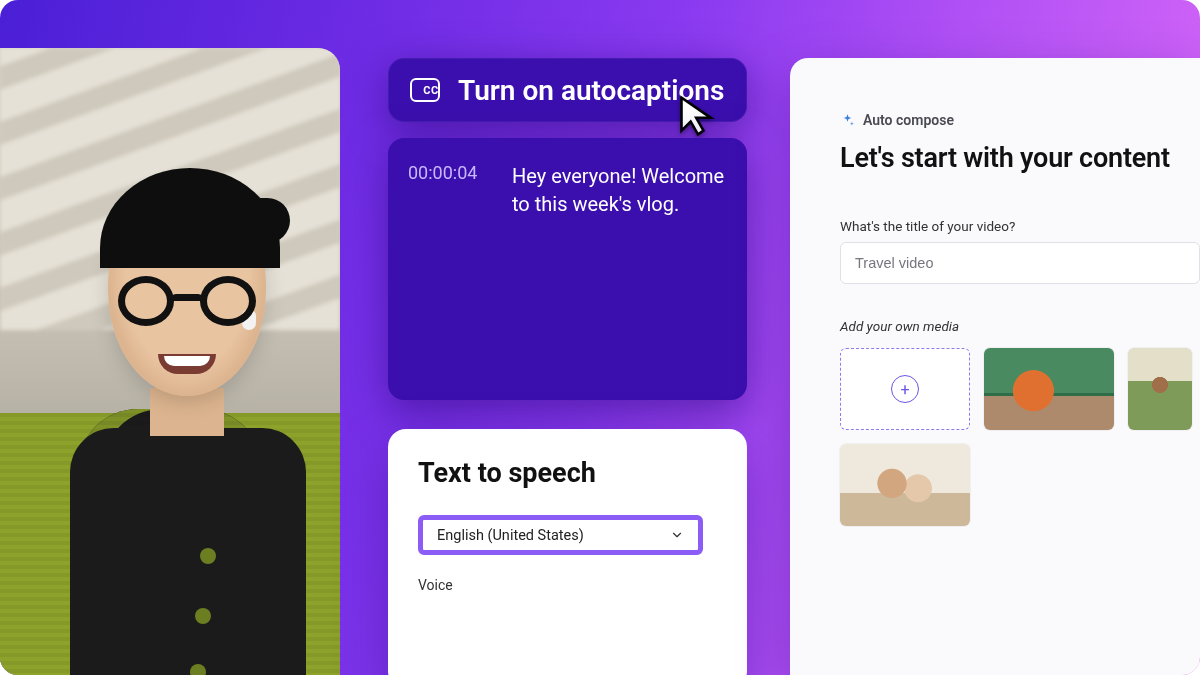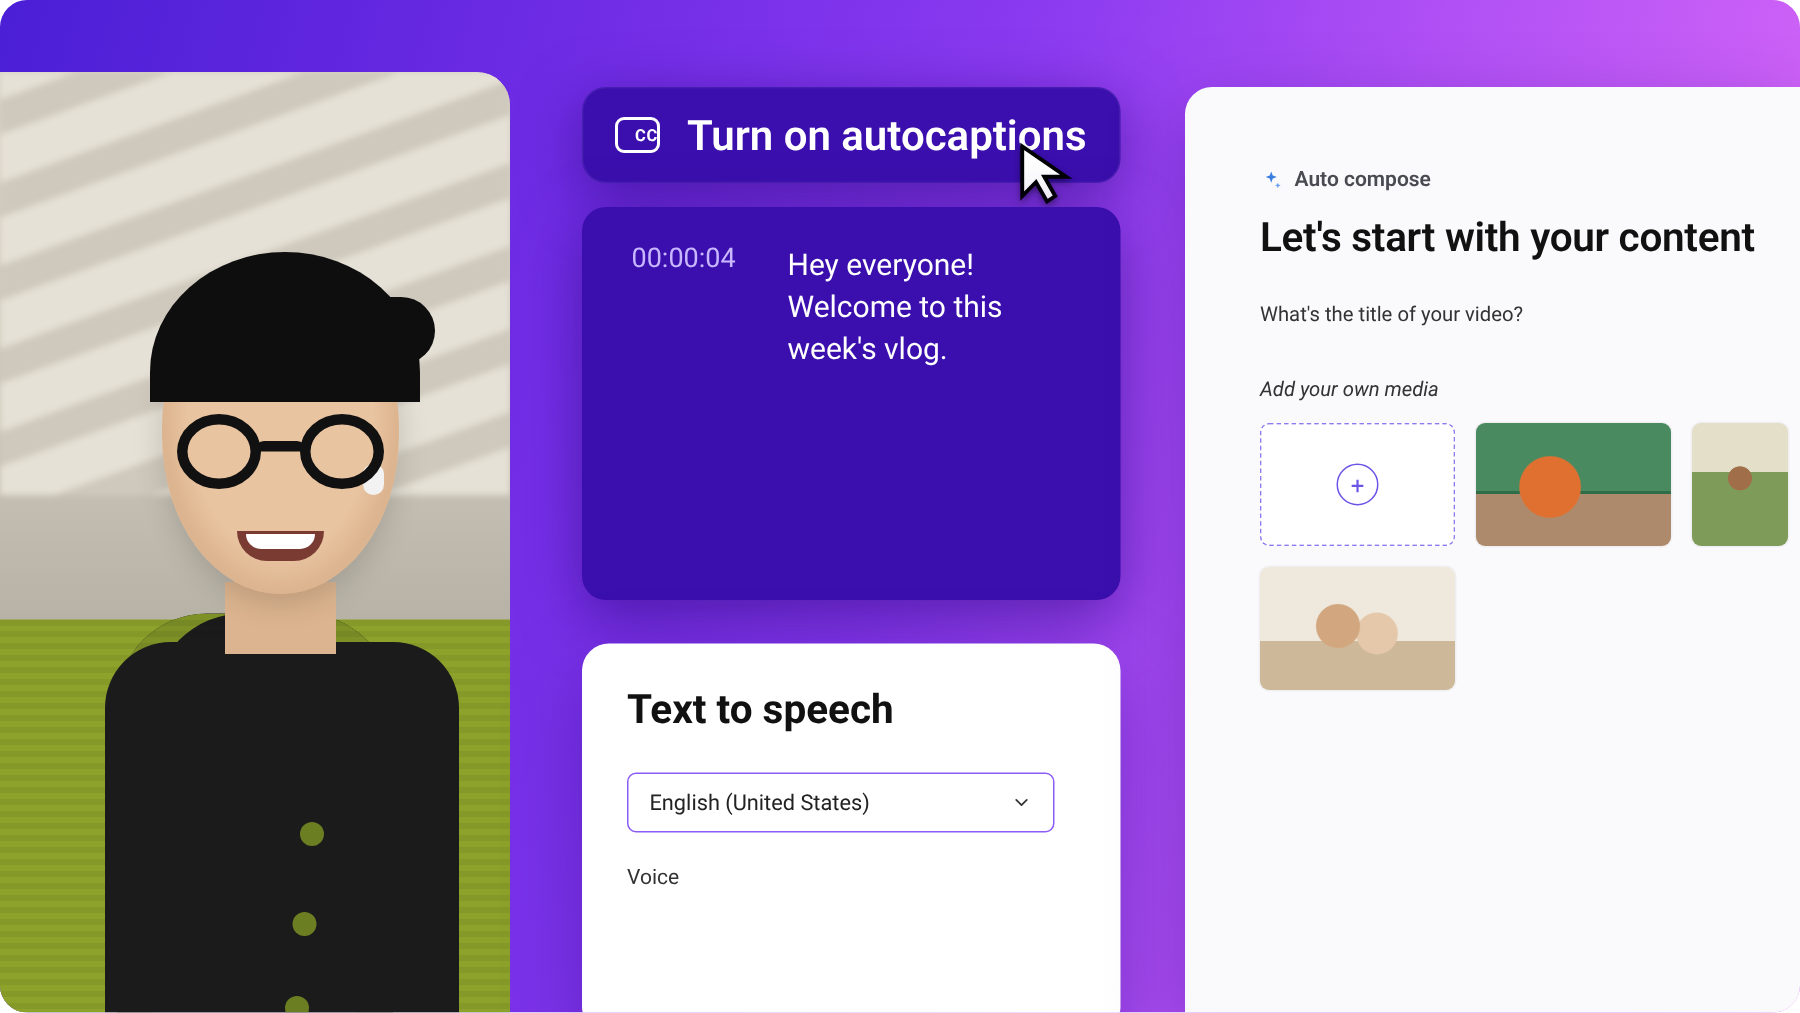--- a/index.html
+++ b/index.html
@@ -89,55 +89,55 @@
   .autocap-label{ font-size:28px; font-weight:600; }
 
   .cursor{
     position:absolute; left:676px; top:94px; width:44px; height:44px;
     filter: drop-shadow(0 2px 2px rgba(0,0,0,.4));
   }
 
   
   .captions{
     position:absolute; left:388px; top:138px; width:359px; height:262px;
-    background:#3b0fad; border-radius:16px; color:#fff; padding:24px 33px;
+    background:#3b0fad; border-radius:16px; color:#fff; padding:24px 20px;
     box-shadow: 0 12px 40px rgba(40,5,120,.55);
   }
   .cap-row{ display:flex; gap:18px; margin-bottom:20px; }
   .cap-time{ color:#c8b7ff; font-size:18px; width:86px; flex:none; }
   .cap-text{ font-size:20px; line-height:1.4; }
 
   
   .tts{
     position:absolute; left:388px; top:429px; width:359px; height:260px;
     background:#fff; border-radius:18px; box-shadow: 0 18px 50px rgba(40,5,120,.35);
     padding:28px 30px; color:#111;
   }
   .tts h2{ font-size:27px; font-weight:700; margin-bottom:26px; }
   .field-label{ font-size:14px; color:#333; margin-bottom:8px; }
   .select{
-    width:285px; height:40px; border:1px solid #8b5cf6; border-radius:6px; background:#fff;
+    width:285px; height:40px; border:5px solid #8b5cf6; border-radius:6px; background:#fff;
     display:flex; align-items:center; justify-content:space-between; padding:0 14px;
     font-size:14.5px; color:#222; cursor:pointer;
   }
   .select .chev{ width:14px; height:14px; }
   .voice-label{ margin-top:22px; }
 
   
   .compose{
     position:absolute; left:790px; top:58px; width:410px; height:617px;
     background:#faf9fb; border-radius:18px 0 0 0;
     padding:54px 0 0 50px; color:#111;
     box-shadow: 0 18px 50px rgba(40,5,120,.35);
   }
   .compose .badge{
     display:flex; align-items:center; gap:8px; color:#4a4a52; font-size:14px; font-weight:600; margin-bottom:14px;
   }
   .sparkle{ width:15px; height:15px; }
-  .compose h1{ font-size:27px; font-weight:600; margin-bottom:28px; letter-spacing:-.2px; }
+  .compose h1{ font-size:27px; font-weight:600; margin-bottom:44px; letter-spacing:-.2px; }
   .sub{ font-size:13.5px; color:#333; margin-bottom:8px; }
   .title-input{
     width:360px; height:42px; border:1px solid #e2e0e6; border-radius:6px; background:#fff;
     padding:0 14px; font-size:14.5px; color:#767680;
   }
   .media-label{ margin-top:34px; font-size:13.5px; color:#333; margin-bottom:14px;font-style:italic; }
   .media-grid{ width:360px; display:flex; flex-wrap:wrap; gap:14px; }
   .media-add{
     width:130px; height:82px; border:1.5px dashed #8a7bf0; border-radius:6px; background:#fff;
     display:flex; align-items:center; justify-content:center; cursor:pointer;
@@ -216,20 +216,21 @@
   <div class="compose">
     <div class="badge">
       <svg class="sparkle" viewBox="0 0 24 24">
         <path d="M12 2l1.6 4.4L18 8l-4.4 1.6L12 14l-1.6-4.4L6 8l4.4-1.6L12 2z" fill="#3a7de0"></path>
         <path d="M19 14l.9 2.1L22 17l-2.1.9L19 20l-.9-2.1L16 17l2.1-.9L19 14z" fill="#6aa2f0"></path>
       </svg>
       <span>Auto compose</span>
     </div>
     <h1>Let's start with your content</h1>
     <div class="sub">What's the title of your video?</div>
+    <input class="title-input" value="Travel video" style="">
     <div class="media-label">Add your own media</div>
     <div class="media-grid">
       <div class="media-add">
         <div class="plus-circle">+</div>
       </div>
       <div class="thumb a"></div>
       <div class="thumb b"></div>
       <div class="thumb c"></div>
     </div>
   </div>

